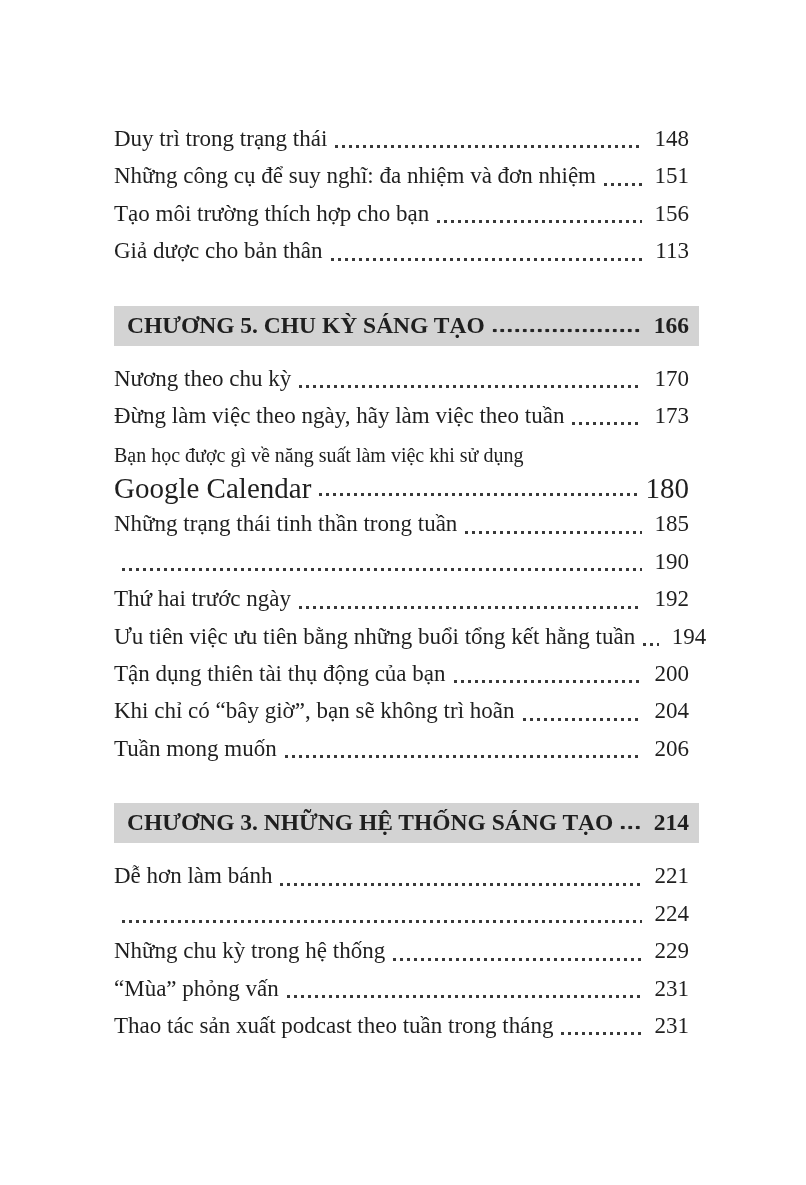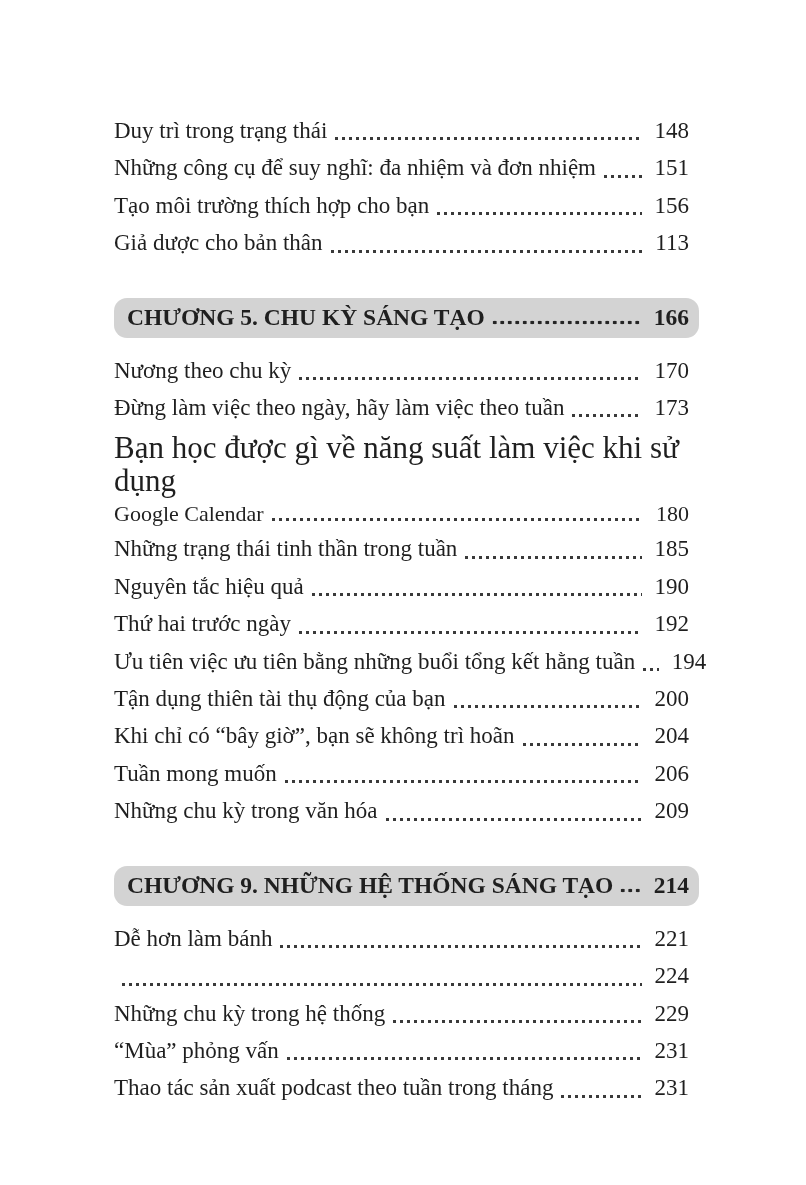--- a/index.html
+++ b/index.html
@@ -9,20 +9,21 @@
     height: 1185px;
     background: #ffffff;
     overflow: hidden;
     font-family: "Liberation Serif", "DejaVu Serif", serif;
     color: #1f1f1f;
     box-sizing: border-box;
   }
   .toc {
     box-sizing: border-box;
     padding: 112px 117px 0 114px;
+    margin-top: 8px;
   }
   .entry {
     display: flex;
     align-items: baseline;
     font-size: 23px;
     line-height: 37.4px;
   }
   .entry .title { white-space: nowrap; }
   .leader {
     flex: 1;
@@ -48,32 +49,31 @@
   }
   .chapter-heading {
     display: flex;
     align-items: baseline;
     background: #d3d3d3;
     font-weight: 700;
     font-size: 23.5px;
     line-height: 33px;
     padding: 3px 10px 4px 13px;
     margin: 36px -10px 14px 0;
-    border-radius: 13px;
   }
   .entry-multiline { display: block; }
   .entry-multiline .title-line {
-    font-size: 31px;
+    font-size: 20px;
     line-height: 33px;
     padding-top: 5px;
   }
   .entry-multiline .entry-row {
     display: flex;
     align-items: flex-end;
-    font-size: 22px;
+    font-size: 29px;
     line-height: 33px;
   }
 </style>
 </head>
 <body>
 
 <div class="page">
   <main class="toc">
 
     <section>
@@ -123,21 +123,20 @@
           <span class="leader"></span>
           <span class="pagenum">180</span>
         </div>
       </div>
       <div class="entry">
         <span class="title">Những trạng thái tinh thần trong tuần</span>
         <span class="leader"></span>
         <span class="pagenum">185</span>
       </div>
       <div class="entry">
-        <span class="title">Nguyên tắc hiệu quả</span>
         <span class="leader"></span>
         <span class="pagenum">190</span>
       </div>
       <div class="entry">
         <span class="title">Thứ hai trước ngày</span>
         <span class="leader"></span>
         <span class="pagenum">192</span>
       </div>
       <div class="entry">
         <span class="title">Ưu tiên việc ưu tiên bằng những buổi tổng kết hằng tuần</span>
@@ -152,30 +151,25 @@
       <div class="entry">
         <span class="title">Khi chỉ có “bây giờ”, bạn sẽ không trì hoãn</span>
         <span class="leader"></span>
         <span class="pagenum">204</span>
       </div>
       <div class="entry">
         <span class="title">Tuần mong muốn</span>
         <span class="leader"></span>
         <span class="pagenum">206</span>
       </div>
-      <div class="entry">
-        <span class="title">Những chu kỳ trong văn hóa</span>
-        <span class="leader"></span>
-        <span class="pagenum">209</span>
-      </div>
     </section>
 
     <section>
       <div class="chapter-heading">
-        <span class="title">CHƯƠNG 9. NHỮNG HỆ THỐNG SÁNG TẠO</span>
+        <span class="title">CHƯƠNG 3. NHỮNG HỆ THỐNG SÁNG TẠO</span>
         <span class="leader leader-bold"></span>
         <span class="pagenum">214</span>
       </div>
 
       <div class="entry">
         <span class="title">Dễ hơn làm bánh</span>
         <span class="leader"></span>
         <span class="pagenum">221</span>
       </div>
       <div class="entry">

